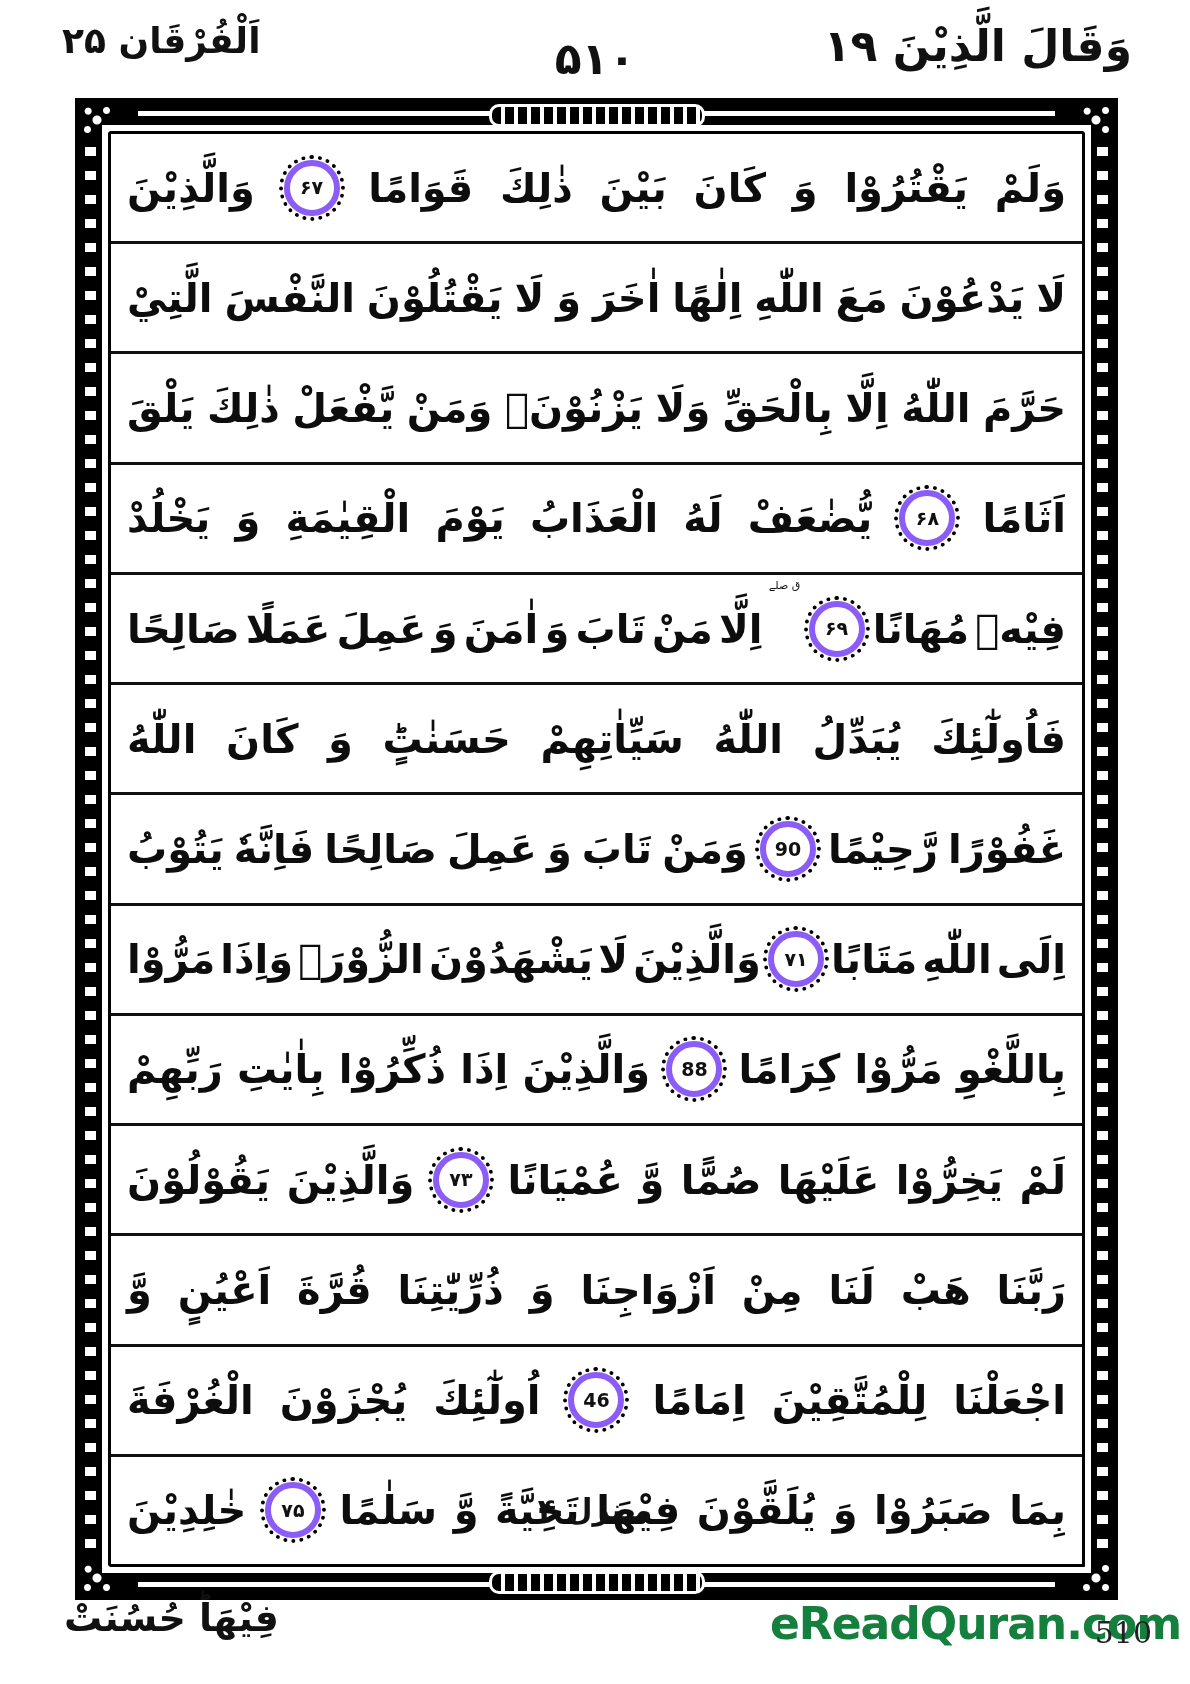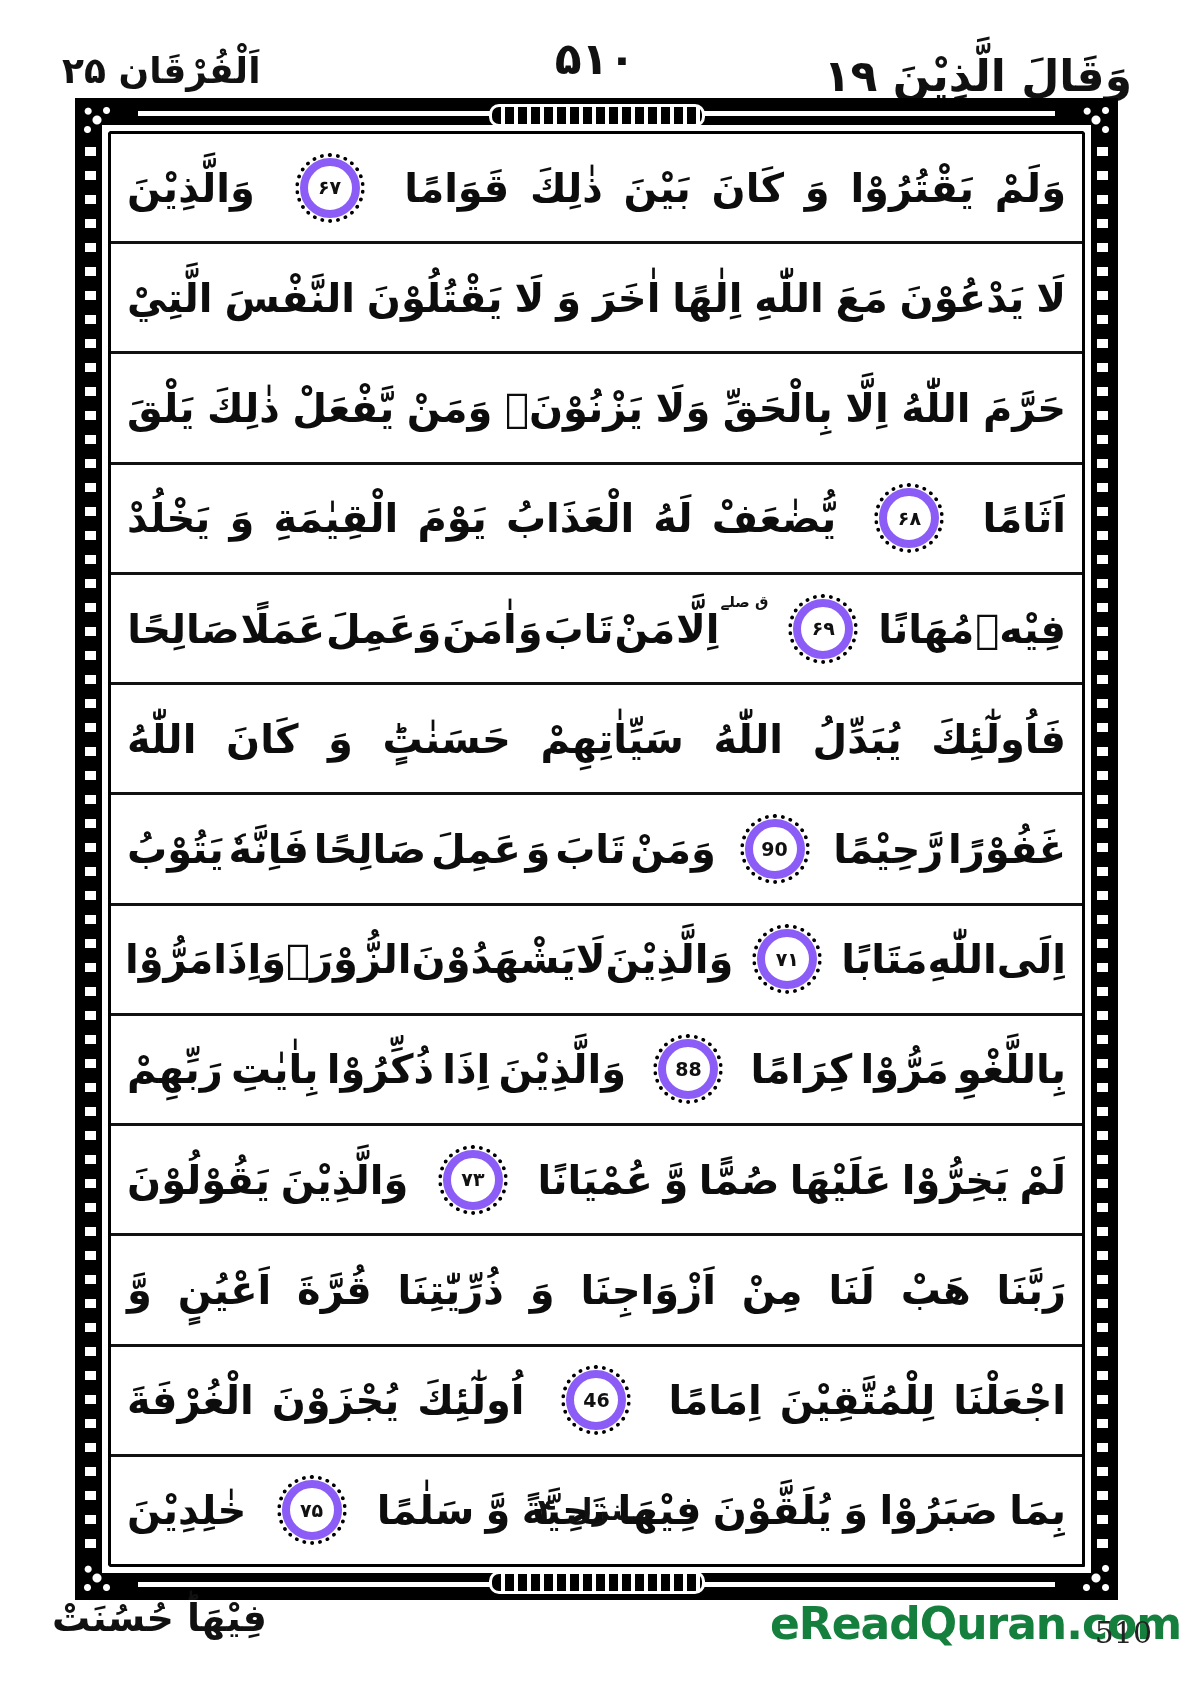--- a/index.html
+++ b/index.html
@@ -4,21 +4,21 @@
 <style>
   html,body{margin:0;padding:0;}
   body{
     width:1190px;height:1684px;position:relative;
     background:#ffffff;color:#111;
     font-family:"DejaVu Sans",sans-serif;
     overflow:hidden;
   }
   
   .hdr-left,.hdr-center,.hdr-right{
-    position:absolute;top:50px;font-weight:700;direction:rtl;white-space:nowrap;
+    position:absolute;top:20px;font-weight:700;direction:rtl;white-space:nowrap;
   }
   .hdr-left{left:62px;font-size:36px;}
   .hdr-center{left:50%;transform:translateX(-50%);font-size:44px;top:26px;margin-top:7px;}
   .hdr-right{right:58px;font-size:44px;}
   
   .frame{
     position:absolute;left:75px;top:98px;width:1043px;height:1502px;
     background:#000;box-sizing:border-box;padding:24px;
     border:3px solid #000;
   }
@@ -58,32 +58,32 @@
   .text-line{
     flex:1;display:flex;direction:rtl;align-items:center;
     justify-content:space-between;padding:0 16px;overflow:hidden;
   }
   .text-line:not(:last-child){border-bottom:3px solid #111;}
   .w{
     font-size:40px;font-weight:700;white-space:nowrap;line-height:1;
     color:#0d0d0d;
   }
   .medallion{
-    flex:0 0 auto;width:44px;height:44px;border:8px solid #8b5cf6;border-radius:50%;
-    outline:4px dotted #000;outline-offset:1px;margin:0 24px;
+    flex:0 0 auto;width:44px;height:44px;border:6px solid #8b5cf6;border-radius:50%;
+    outline:4px dotted #000;outline-offset:1px;margin:0 2px;
     display:flex;align-items:center;justify-content:center;background:#fff;
   }
   .mnum{font-size:19px;font-weight:700;line-height:1;}
   .pause-mark{
-    font-size:15px;font-weight:700;align-self:flex-start;margin-top:18px;
+    font-size:11px;font-weight:400;align-self:flex-start;margin-top:4px;
     white-space:nowrap;
   }
   
   .ftr-catchword{
-    position:absolute;left:52px;top:1596px;font-size:38px;font-weight:700;
+    position:absolute;left:64px;top:1596px;font-size:38px;font-weight:700;
     direction:rtl;white-space:nowrap;
   }
   .ftr-manzil{
     position:absolute;left:50%;transform:translateX(-50%);top:1492px;
     font-size:30px;font-weight:700;direction:rtl;white-space:nowrap;
   }
   .ftr-watermark{
     position:absolute;left:770px;top:1598px;font-size:44px;font-weight:700;
     letter-spacing:-1px;color:#15803d;white-space:nowrap;
   }

